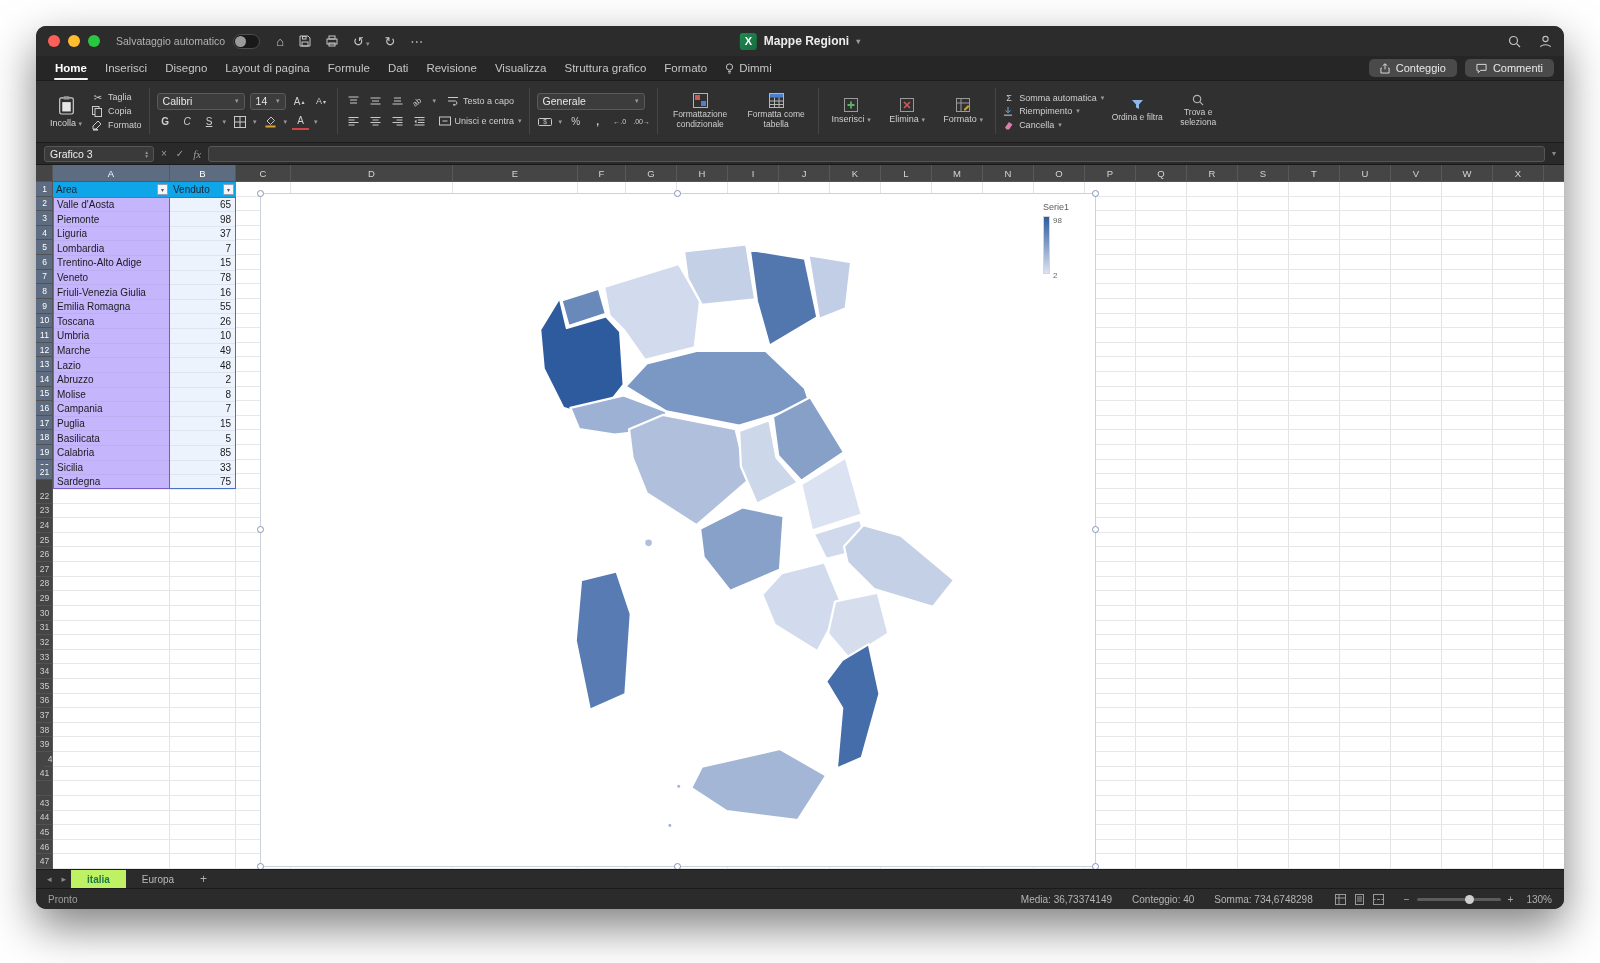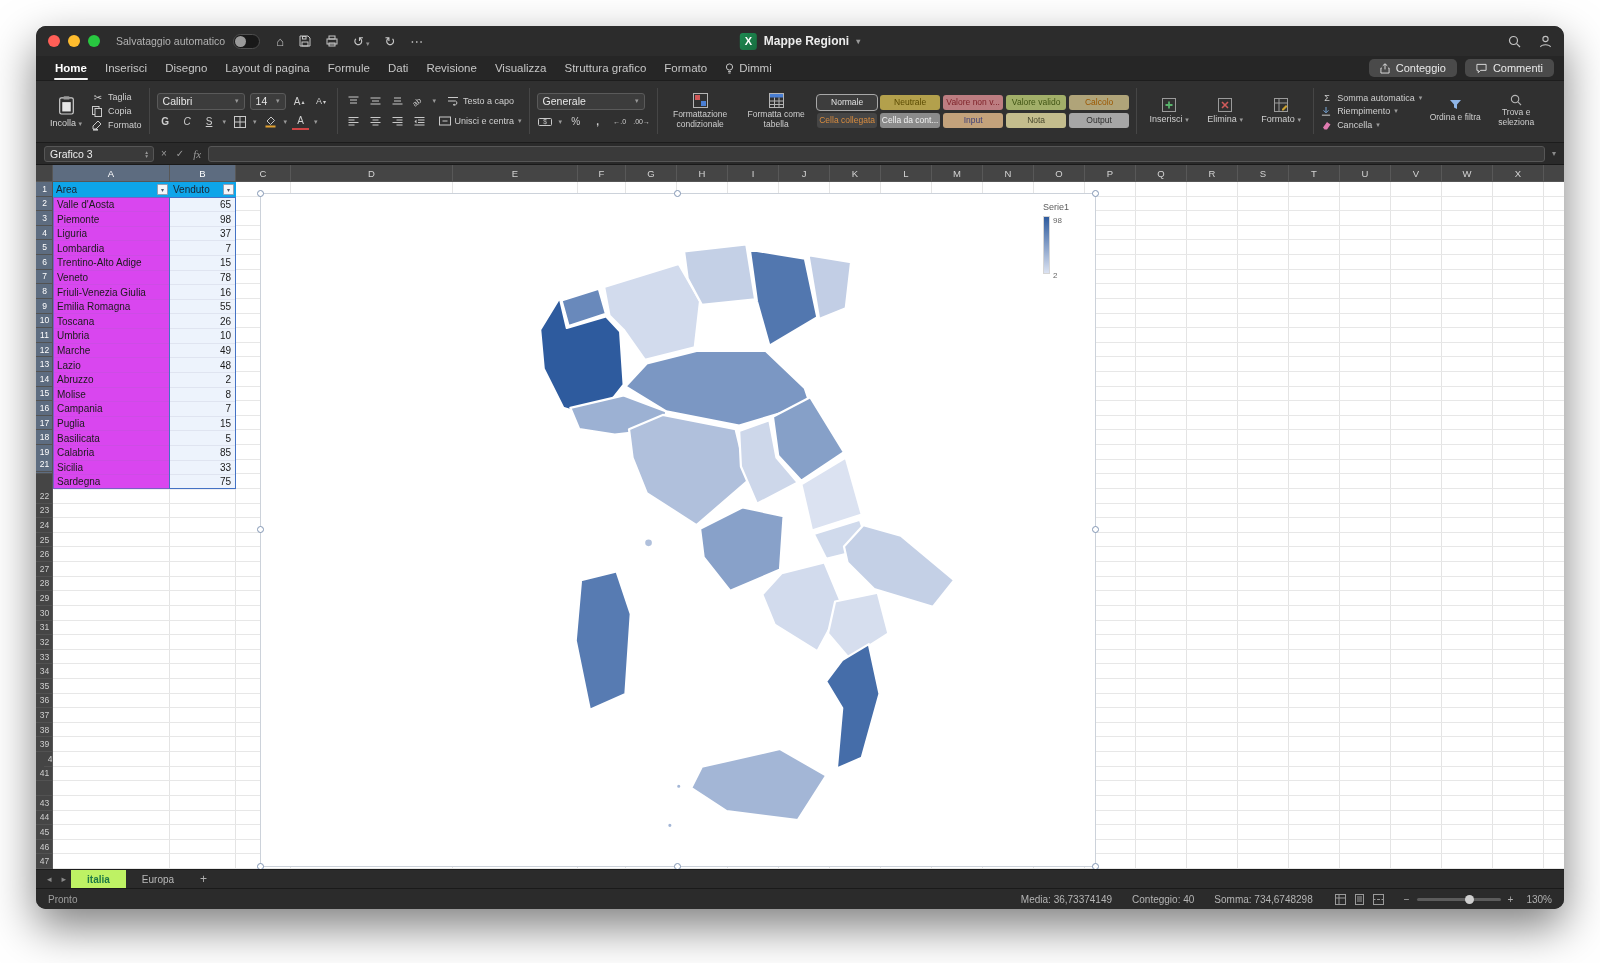--- a/index.html
+++ b/index.html
@@ -71,21 +71,21 @@
   .colh.hl{background:#5d6c80;color:#fff}
   .rowheaders{position:relative;background:#454545;overflow:hidden;border-right:1px solid #565656}
   .rowh{position:absolute;left:0;width:17px;display:flex;align-items:center;justify-content:center;font-size:8.5px;color:#cfcfcf;border-bottom:1px solid #525252}
   .rowh.hl{background:#5d6c80;color:#fff}
   .cells{position:relative;background:#fff;overflow:hidden}
   .vline{position:absolute;top:0;bottom:0;width:1px;background:#e4e4e4}
   .hline{position:absolute;left:0;right:0;height:1px;background:#e7e7e7}
   .cellbox{position:absolute;display:flex;align-items:center;font-size:10px;color:#1c2330;background:#0ea5e9;font-weight:400;padding:0 3px;z-index:2}
   .filterbtn{position:absolute;right:2px;width:11px;height:11px;background:#f5f6f9;border:1px solid #93a0b4;border-radius:1px;display:flex;align-items:center;justify-content:center;font-size:6px;color:#4a5568}
   .blk{position:absolute;z-index:2}
-  .blk.a{border:1px solid #7a5ec6;background:#d946ef}
+  .blk.a{border:1px solid #7a5ec6;background:#c4b5fd}
   .blk.b{border:1px solid #4472c4;background:#edf3fc}
   .blkrow{font-size:10px;color:#1b1b1b;padding:0 3px;white-space:nowrap;overflow:hidden;border-bottom:1px solid rgba(120,120,160,.12);display:flex;align-items:center}
   .blk.b .blkrow{justify-content:flex-end;padding-right:4px}
 
   
   .chart{position:absolute;left:207px;top:11px;width:836px;height:674px;background:#fff;border:1px solid #ccd2da;z-index:3}
   .handle{position:absolute;width:7px;height:7px;border-radius:50%;background:#fff;border:1px solid #8296b4;z-index:4}
   .legend{position:absolute;right:26px;top:8px;display:flex;flex-direction:column;gap:4px;font-size:9px;color:#5c5c5c}
   .legbar-wrap{display:flex;gap:3px;align-items:flex-start}
   .legbar{width:7px;height:58px;border:1px solid #d5d5d5}
@@ -419,32 +419,20 @@
       <div class="twoline">
         <span>
             <svg width="15" height="15" viewBox="0 0 15 15">
               <rect x="0.5" y="0.5" width="14" height="14" fill="none" stroke="#b5b5b5"></rect>
               <rect x="1" y="1" width="13" height="3.5" fill="#4a7fd4"></rect>
               <path d="M1 8h13M1 11.5h13M5.5 4.5V14M10 4.5V14" stroke="#b5b5b5"></path>
             </svg>
           </span>
         <span>Formatta come tabella</span>
       </div>
-      <div class="gallery" id="styles-gallery">
-          <div class="chip first" style="background: rgb(61, 61, 61); color: rgb(226, 226, 226);">Normale</div>
-          <div class="chip" style="background: rgb(179, 160, 76); color: rgb(90, 74, 0);">Neutrale</div>
-          <div class="chip" style="background: rgb(189, 125, 129); color: rgb(124, 31, 38);">Valore non v...</div>
-          <div class="chip" style="background: rgb(162, 175, 105); color: rgb(63, 84, 19);">Valore valido</div>
-          <div class="chip" style="background: rgb(176, 164, 121); color: rgb(156, 87, 0);">Calcolo</div>
-          <div class="chip" style="background: rgb(69, 69, 69); color: rgb(217, 140, 63);">Cella collegata</div>
-          <div class="chip" style="background: rgb(139, 139, 139); color: rgb(242, 242, 242);">Cella da cont...</div>
-          <div class="chip" style="background: rgb(195, 162, 123); color: rgb(63, 63, 118);">Input</div>
-          <div class="chip" style="background: rgb(196, 189, 141); color: rgb(74, 74, 46);">Nota</div>
-          <div class="chip" style="background: rgb(166, 166, 166); color: rgb(47, 47, 47);">Output</div>
-        </div>
     </div>
 
     <div class="rsep"></div>
 
     <div class="rgroup hgrp">
       <div class="cellbtn">
         <span>
             <svg width="14" height="14" viewBox="0 0 14 14">
               <rect x="0.5" y="0.5" width="13" height="13" fill="none" stroke="#9a9a9a"></rect>
               <path d="M7 3.5v7M3.5 7h7" stroke="#57b26a" stroke-width="1.8"></path>
@@ -582,21 +570,21 @@
         <div class="rowh hl" style="top: 146.17px; height: 14.617px;">11</div>
         <div class="rowh hl" style="top: 160.787px; height: 14.617px;">12</div>
         <div class="rowh hl" style="top: 175.404px; height: 14.617px;">13</div>
         <div class="rowh hl" style="top: 190.021px; height: 14.617px;">14</div>
         <div class="rowh hl" style="top: 204.638px; height: 14.617px;">15</div>
         <div class="rowh hl" style="top: 219.255px; height: 14.617px;">16</div>
         <div class="rowh hl" style="top: 233.872px; height: 14.617px;">17</div>
         <div class="rowh hl" style="top: 248.489px; height: 14.617px;">18</div>
         <div class="rowh hl" style="top: 263.106px; height: 14.617px;">19</div>
         <div class="rowh hl" style="top: 277.723px; height: 14.617px;">20</div>
-        <div class="rowh hl" style="top: 275px; height: 14.617px;">21</div>
+        <div class="rowh hl" style="top: 283px; height: 14.617px;">21</div>
         <div class="rowh" style="top: 306.957px; height: 14.617px;">22</div>
         <div class="rowh" style="top: 321.574px; height: 14.617px;">23</div>
         <div class="rowh" style="top: 336.191px; height: 14.617px;">24</div>
         <div class="rowh" style="top: 350.809px; height: 14.617px;">25</div>
         <div class="rowh" style="top: 365.426px; height: 14.617px;">26</div>
         <div class="rowh" style="top: 380.043px; height: 14.617px;">27</div>
         <div class="rowh" style="top: 394.66px; height: 14.617px;">28</div>
         <div class="rowh" style="top: 409.277px; height: 14.617px;">29</div>
         <div class="rowh" style="top: 423.894px; height: 14.617px;">30</div>
         <div class="rowh" style="top: 438.511px; height: 14.617px;">31</div>

